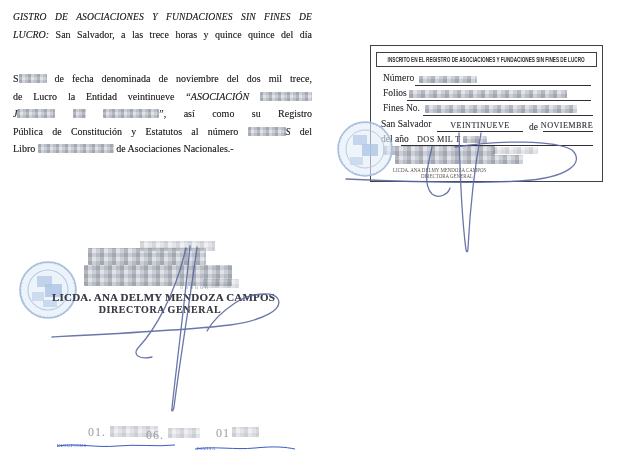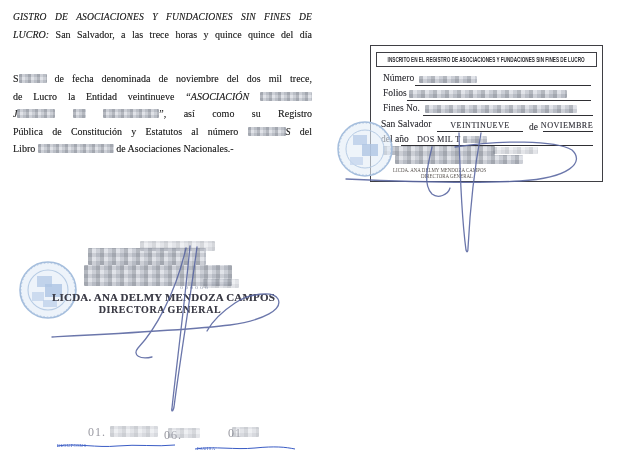--- a/index.html
+++ b/index.html
@@ -150,23 +150,23 @@
   <svg width="280" height="190" style="left:330px;top:120px" viewBox="0 0 280 190">
     <g fill="none" stroke="#5b68a2" stroke-width="1.3" stroke-linecap="round" opacity=".9">
       <path d="M125,27 C170,20 225,20 242,30 C255,42 240,58 190,61 C140,64 60,61 16,59"></path>
       <path d="M102,27 C97,48 93,65 102,74 C108,79 118,75 120,68"></path>
       <path d="M129,13 C130,55 132,100 136,130 C137,133 138,132 138,128 C140,90 145,45 151,13"></path>
     </g>
   </svg>
 
   <div class="ghost" style="left:88px;top:425px">01.</div>
   <div class="rxb lt" style="left:110px;top:426px;width:48px;height:11px"></div>
-  <div class="ghost" style="left:164px;top:428px">06.</div>
+  <div class="ghost" style="left:146px;top:428px">06.</div>
   <div class="rxb lt" style="left:168px;top:428px;width:32px;height:10px"></div>
-  <div class="ghost" style="left:228px;top:426px">01</div>
+  <div class="ghost" style="left:216px;top:426px">01</div>
   <div class="rxb lt" style="left:232px;top:427px;width:27px;height:10px"></div>
 
   <div class="bluetxt" style="left:57px;top:443px">BUSUPOSUS</div>
   <div class="bluetxt" style="left:197px;top:446px">FAUISA</div>
 
   <svg width="250" height="16" style="left:50px;top:438px" viewBox="0 0 250 16">
     <g fill="none" stroke="#3a5cc5" stroke-width="1">
       <path d="M7,8 C27,5 47,10 67,8 S107,9 125,7"></path>
       <path d="M145,11 C165,8 185,12 205,10 S235,9 245,11"></path>
     </g>

